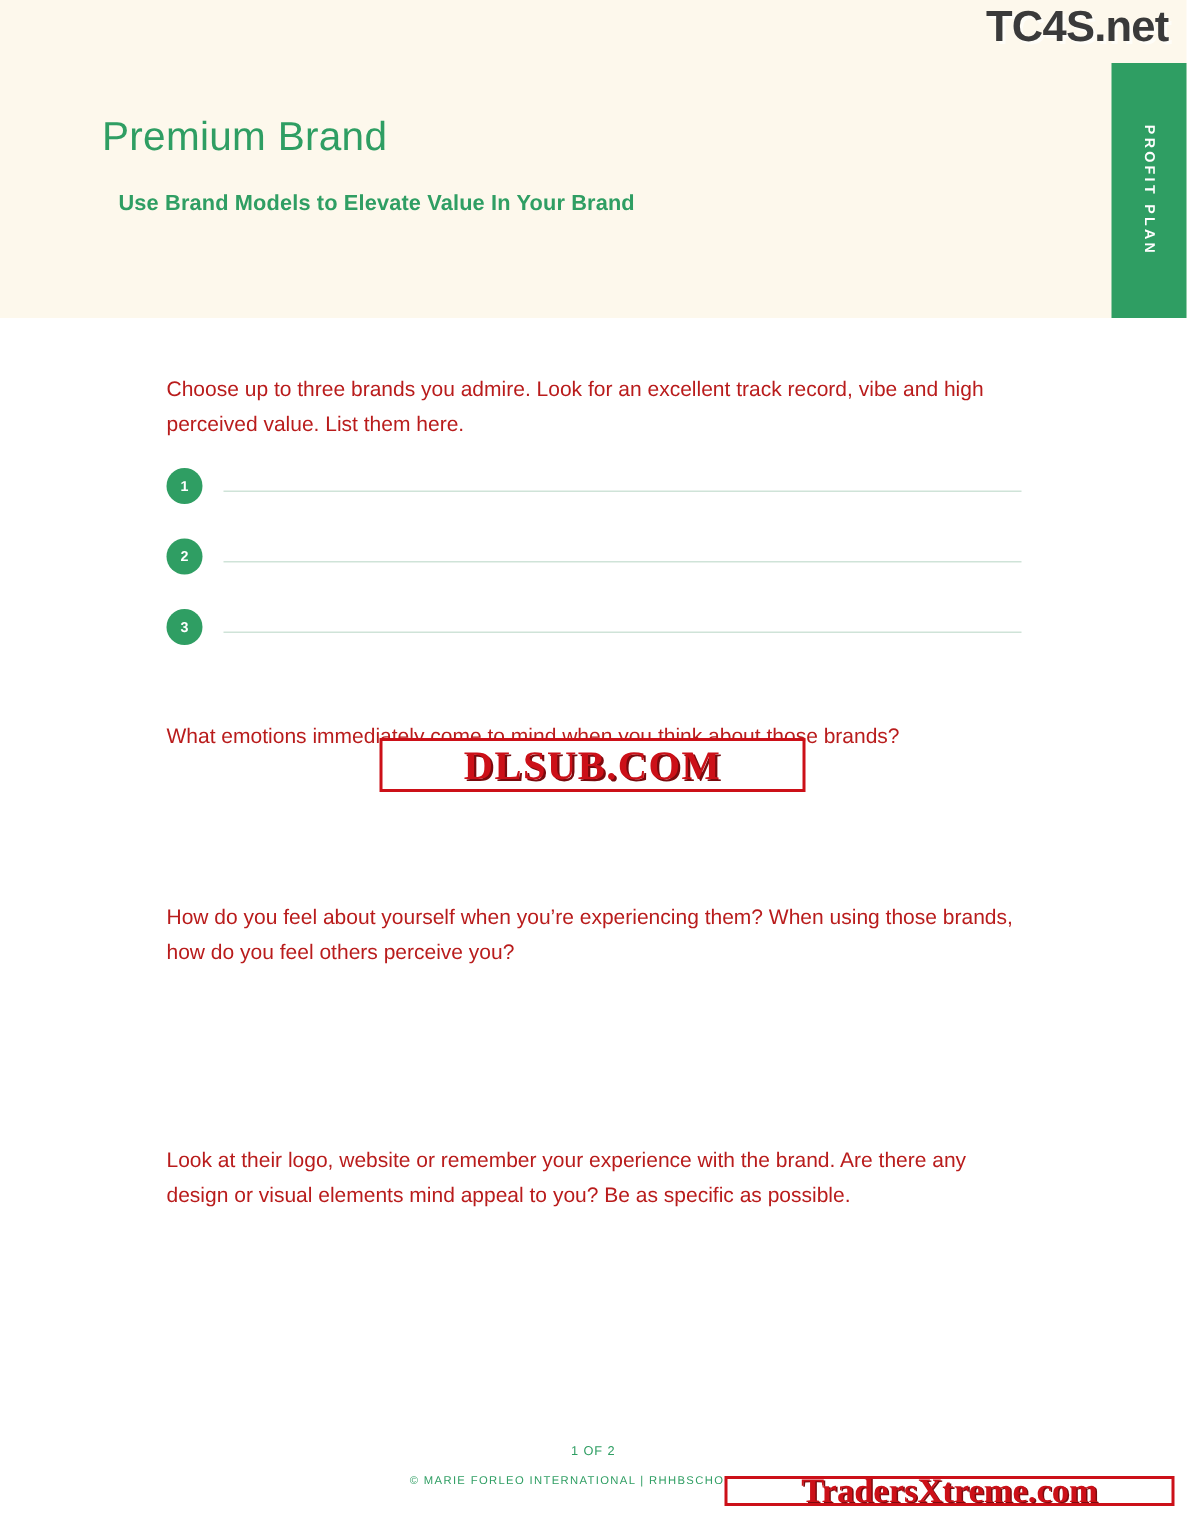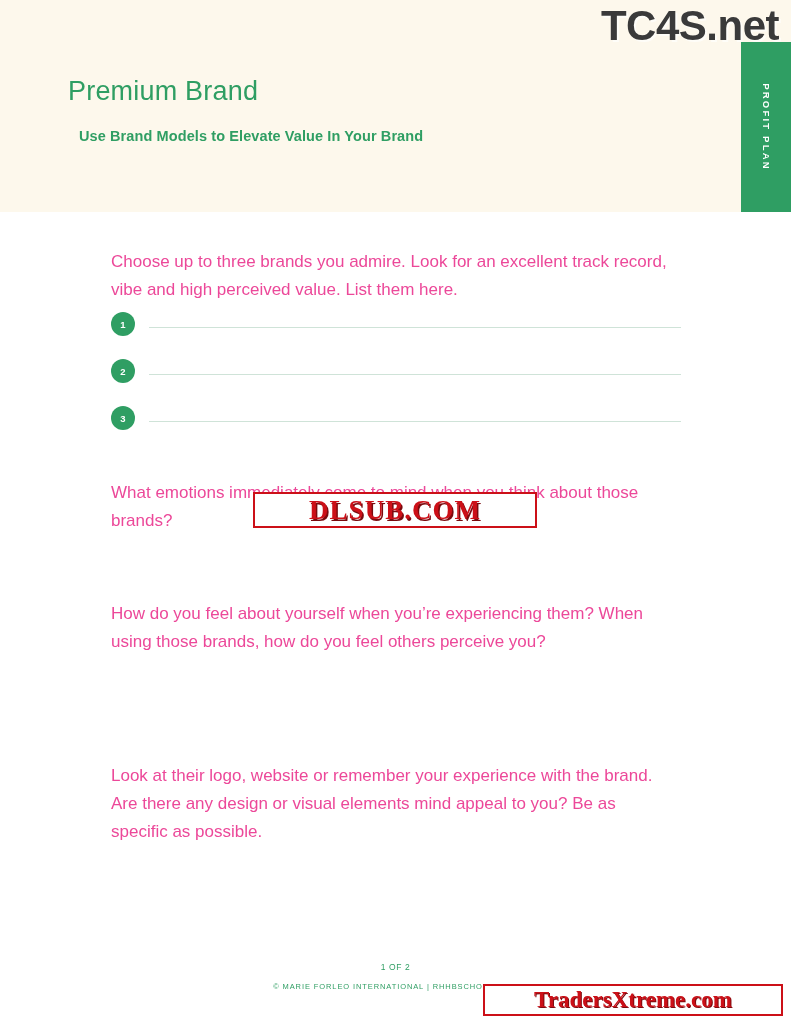--- a/index.html
+++ b/index.html
@@ -58,21 +58,21 @@
     font-size: 9.5px;
     font-weight: bold;
     letter-spacing: 2.2px;
   }
 
   
   .wm-tc4s {
     position: absolute;
     right: 12px; top: 2px;
     font-family: "Liberation Sans", sans-serif;
-    font-size: 42px;
+    font-size: 29px;
     font-weight: bold;
     color: #3a3a3a;
     letter-spacing: -0.5px;
     text-shadow: 2px 2px 0 rgba(255,255,255,0.65);
     z-index: 40;
   }
   .wm-dlsub {
     position: absolute;
     left: 253px; top: 492px;
     width: 284px; height: 36px;
@@ -87,21 +87,21 @@
     font-family: "Liberation Serif", serif;
     font-weight: bold;
     font-size: 27px;
     color: #cc1018;
     letter-spacing: 1px;
     text-shadow: 1.5px 1.5px 0 #7a0a0e;
   }
   .wm-traders {
     position: absolute;
     left: 483px; top: 984px;
-    width: 300px; height: 32px;
+    width: 300px; height: 20px;
     background: #ffffff;
     border: 2px solid #cc1018;
     display: flex;
     align-items: center;
     justify-content: center;
     z-index: 30;
   }
   .wm-traders span {
     font-family: "Liberation Serif", serif;
     font-weight: bold;
@@ -112,23 +112,23 @@
   }
 
   
   .content {
     position: absolute;
     left: 0; top: 212px;
     width: 791px;
   }
   .prompt {
     position: absolute;
-    font-size: 17px;
+    font-size: 14px;
     line-height: 1.65;
-    color: #ec4899;
+    color: #b91c1c;
     width: 565px;
     left: 111px;
     margin: 0;
   }
   .p1 { top: 36px; }
   .p2 { top: 248px; margin-top: 19px; }
   .p3 { top: 388px; }
   .p4 { top: 550px; }
 
   

